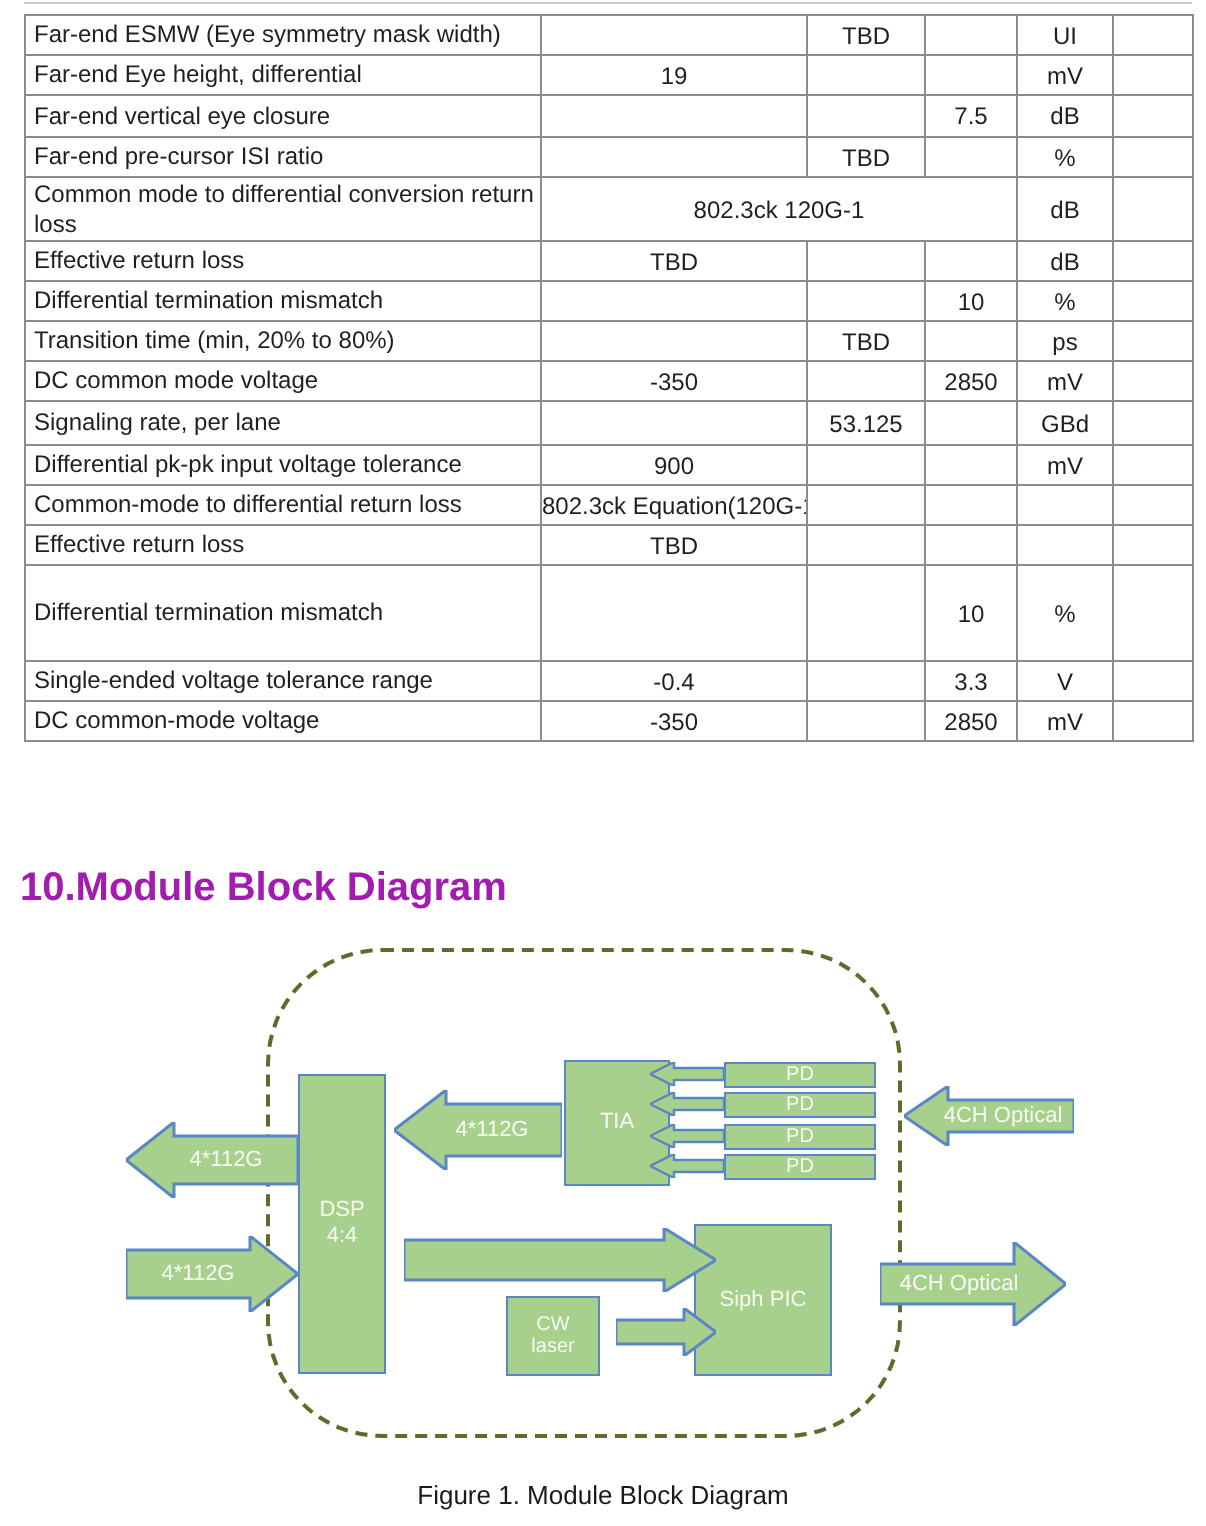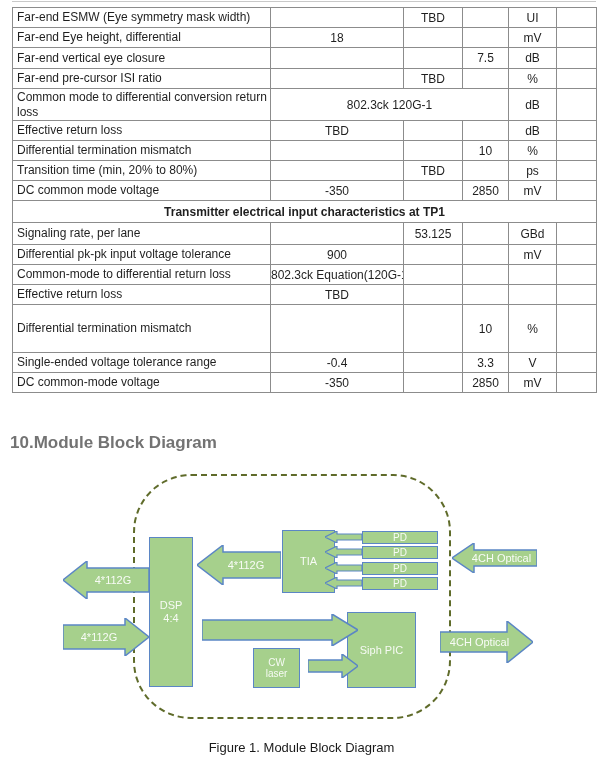--- a/index.html
+++ b/index.html
@@ -18,21 +18,21 @@
   }
   table.spec td{border:1px solid #8c8c8c;padding:0 3px;overflow:hidden;}
   table.spec td.lbl{text-align:left;padding-left:4px;line-height:1.25;}
   table.spec td.val{text-align:center;padding:0;white-space:nowrap;}
   table.spec td.sec{text-align:center;font-weight:bold;padding:0;}
   table.spec td.note{padding:0;}
 
   
   .heading{
     position:absolute;left:10px;top:433px;
-    font-size:17px;font-weight:bold;color:#737373;letter-spacing:0px;
+    font-size:20px;font-weight:bold;color:#a21caf;letter-spacing:0px;
   }
 
   
   .diagram{position:absolute;left:0;top:0;width:603px;height:763px;pointer-events:none;}
   .dashed-box{
     position:absolute;left:133px;top:474px;width:314px;height:241px;
     border:2px dashed #5f6b2a;border-radius:58px;
   }
   .blk{
     position:absolute;background:#a6d08c;border:1.5px solid #5b86c5;
@@ -81,21 +81,21 @@
       <tr style="height: 20px; margin-top: 44px;">
         <td class="lbl">Far-end ESMW (Eye symmetry mask width)</td>
         <td class="val"></td>
         <td class="val">TBD</td>
         <td class="val"></td>
         <td class="val">UI</td>
         <td class="note"></td>
       </tr>
       <tr style="height: 20px;">
         <td class="lbl">Far-end Eye height, differential</td>
-        <td class="val">18</td>
+        <td class="val">19</td>
         <td class="val"></td>
         <td class="val"></td>
         <td class="val">mV</td>
         <td class="note"></td>
       </tr>
       <tr style="height: 21px; margin-top: 12px;">
         <td class="lbl">Far-end vertical eye closure</td>
         <td class="val"></td>
         <td class="val"></td>
         <td class="val">7.5</td>
@@ -140,23 +140,20 @@
         <td class="val">ps</td>
         <td class="note"></td>
       </tr>
       <tr style="height: 20px;">
         <td class="lbl">DC common mode voltage</td>
         <td class="val">-350</td>
         <td class="val"></td>
         <td class="val">2850</td>
         <td class="val">mV</td>
         <td class="note"></td>
-      </tr>
-      <tr style="height: 22px;">
-        <td class="sec" colspan="6">Transmitter electrical input characteristics at TP1</td>
       </tr>
       <tr style="height: 22px; margin-left: 27px;">
         <td class="lbl">Signaling rate, per lane</td>
         <td class="val"></td>
         <td class="val">53.125</td>
         <td class="val"></td>
         <td class="val">GBd</td>
         <td class="note"></td>
       </tr>
       <tr style="height: 20px;">

